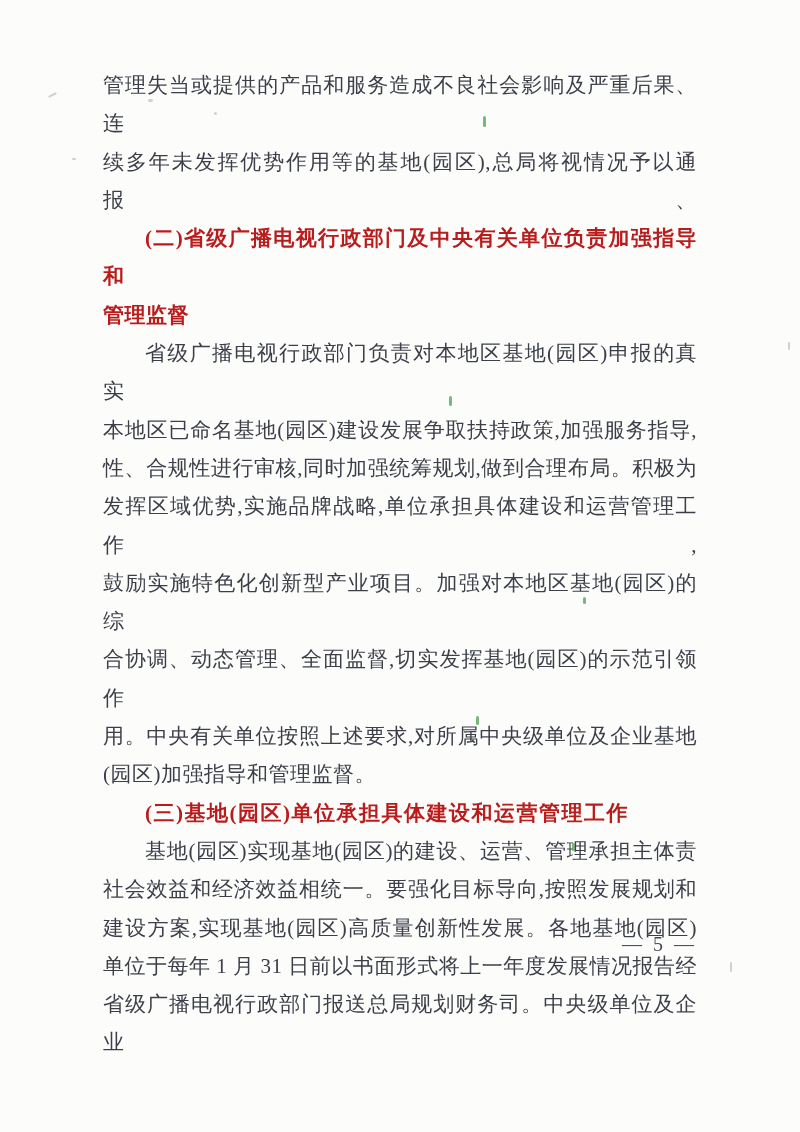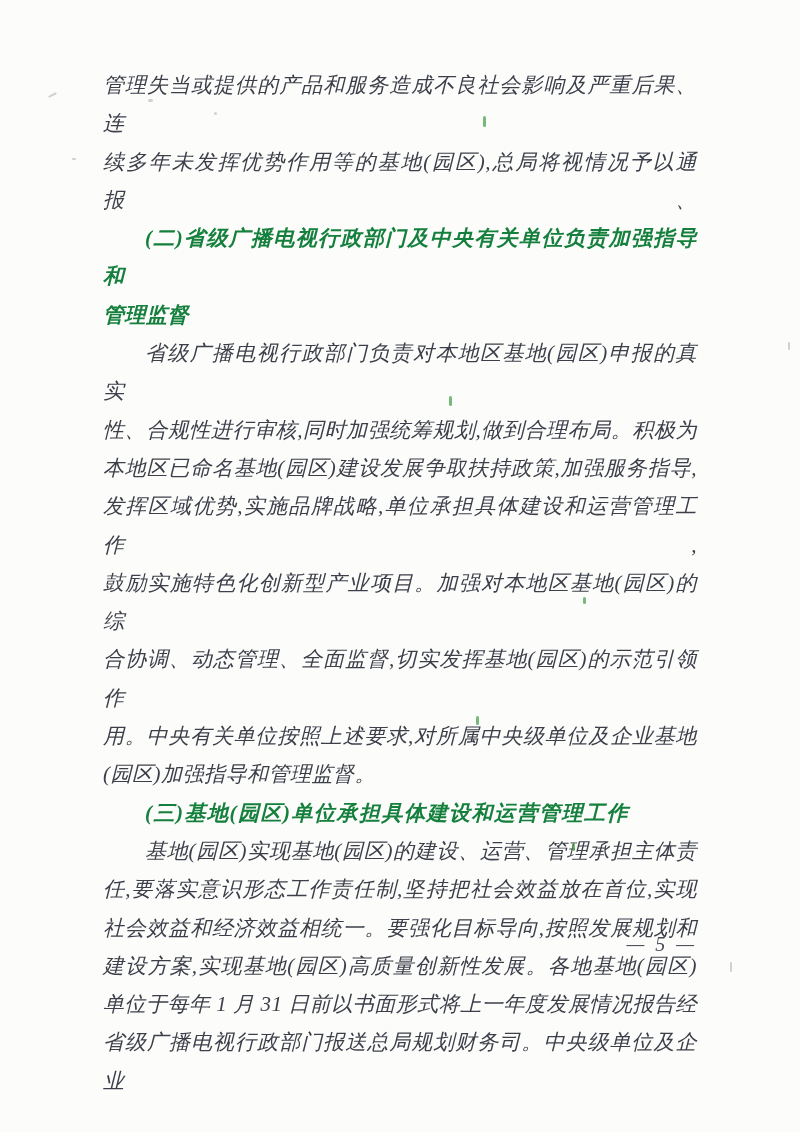--- a/index.html
+++ b/index.html
@@ -8,21 +8,20 @@
     background: #fbfbf9;
   }
   .page {
     position: relative;
     width: 800px;
     height: 1132px;
     background: #fcfcfa;
     overflow: hidden;
     font-family: "Liberation Serif", "DejaVu Serif", serif;
     color: #3c3f4a;
-    font-style: italic;
   }
   .text-block {
     position: absolute;
     left: 103px;
     top: 66px;
     width: 594px;
     font-size: 21px;
     line-height: 38.3px;
     letter-spacing: 0.5px;
   }
@@ -34,21 +33,21 @@
     text-align: justify;
     text-align-last: justify;
   }
   
   .indent {
     text-indent: 42px;
   }
   
   .heading {
     font-weight: 600;
-    color: #15803d;
+    color: #b91c1c;
   }
   .heading-wide {
     letter-spacing: 1.5px;
   }
   .page-number {
     position: absolute;
     top: 933px;
     right: 103px;
     font-size: 20px;
     letter-spacing: 3px;
@@ -67,30 +66,29 @@
 <body>
 
 <div class="page">
 
   <div class="text-block">
     <div class="line j">管理失当或提供的产品和服务造成不良社会影响及严重后果、连</div>
     <div class="line j">续多年未发挥优势作用等的基地(园区),总局将视情况予以通报、</div>
     <div class="line j indent heading">(二)省级广播电视行政部门及中央有关单位负责加强指导和</div>
     <div class="line heading">管理监督</div>
     <div class="line j indent">省级广播电视行政部门负责对本地区基地(园区)申报的真实</div>
+    <div class="line j">本地区已命名基地(园区)建设发展争取扶持政策,加强服务指导,</div>
     <div class="line j">性、合规性进行审核,同时加强统筹规划,做到合理布局。积极为</div>
-    <div class="line j">本地区已命名基地(园区)建设发展争取扶持政策,加强服务指导,</div>
     <div class="line j">发挥区域优势,实施品牌战略,单位承担具体建设和运营管理工作,</div>
     <div class="line j">鼓励实施特色化创新型产业项目。加强对本地区基地(园区)的综</div>
     <div class="line j">合协调、动态管理、全面监督,切实发挥基地(园区)的示范引领作</div>
     <div class="line j">用。中央有关单位按照上述要求,对所属中央级单位及企业基地</div>
     <div class="line">(园区)加强指导和管理监督。</div>
     <div class="line indent heading heading-wide">(三)基地(园区)单位承担具体建设和运营管理工作</div>
     <div class="line j indent">基地(园区)实现基地(园区)的建设、运营、管理承担主体责</div>
-    <div class="line j">任,要落实意识形态工作责任制,坚持把社会效益放在首位,实现</div>
     <div class="line j">社会效益和经济效益相统一。要强化目标导向,按照发展规划和</div>
     <div class="line j">建设方案,实现基地(园区)高质量创新性发展。各地基地(园区)</div>
     <div class="line j">单位于每年 1 月 31 日前以书面形式将上一年度发展情况报告经</div>
     <div class="line j">省级广播电视行政部门报送总局规划财务司。中央级单位及企业</div>
 
   </div>
 
   <div class="page-number">— 5 —</div>
 
   <div class="speck gray" style="left:48px;  top:94px;  width:9px;  height:2px; transform:rotate(-28deg);"></div>

